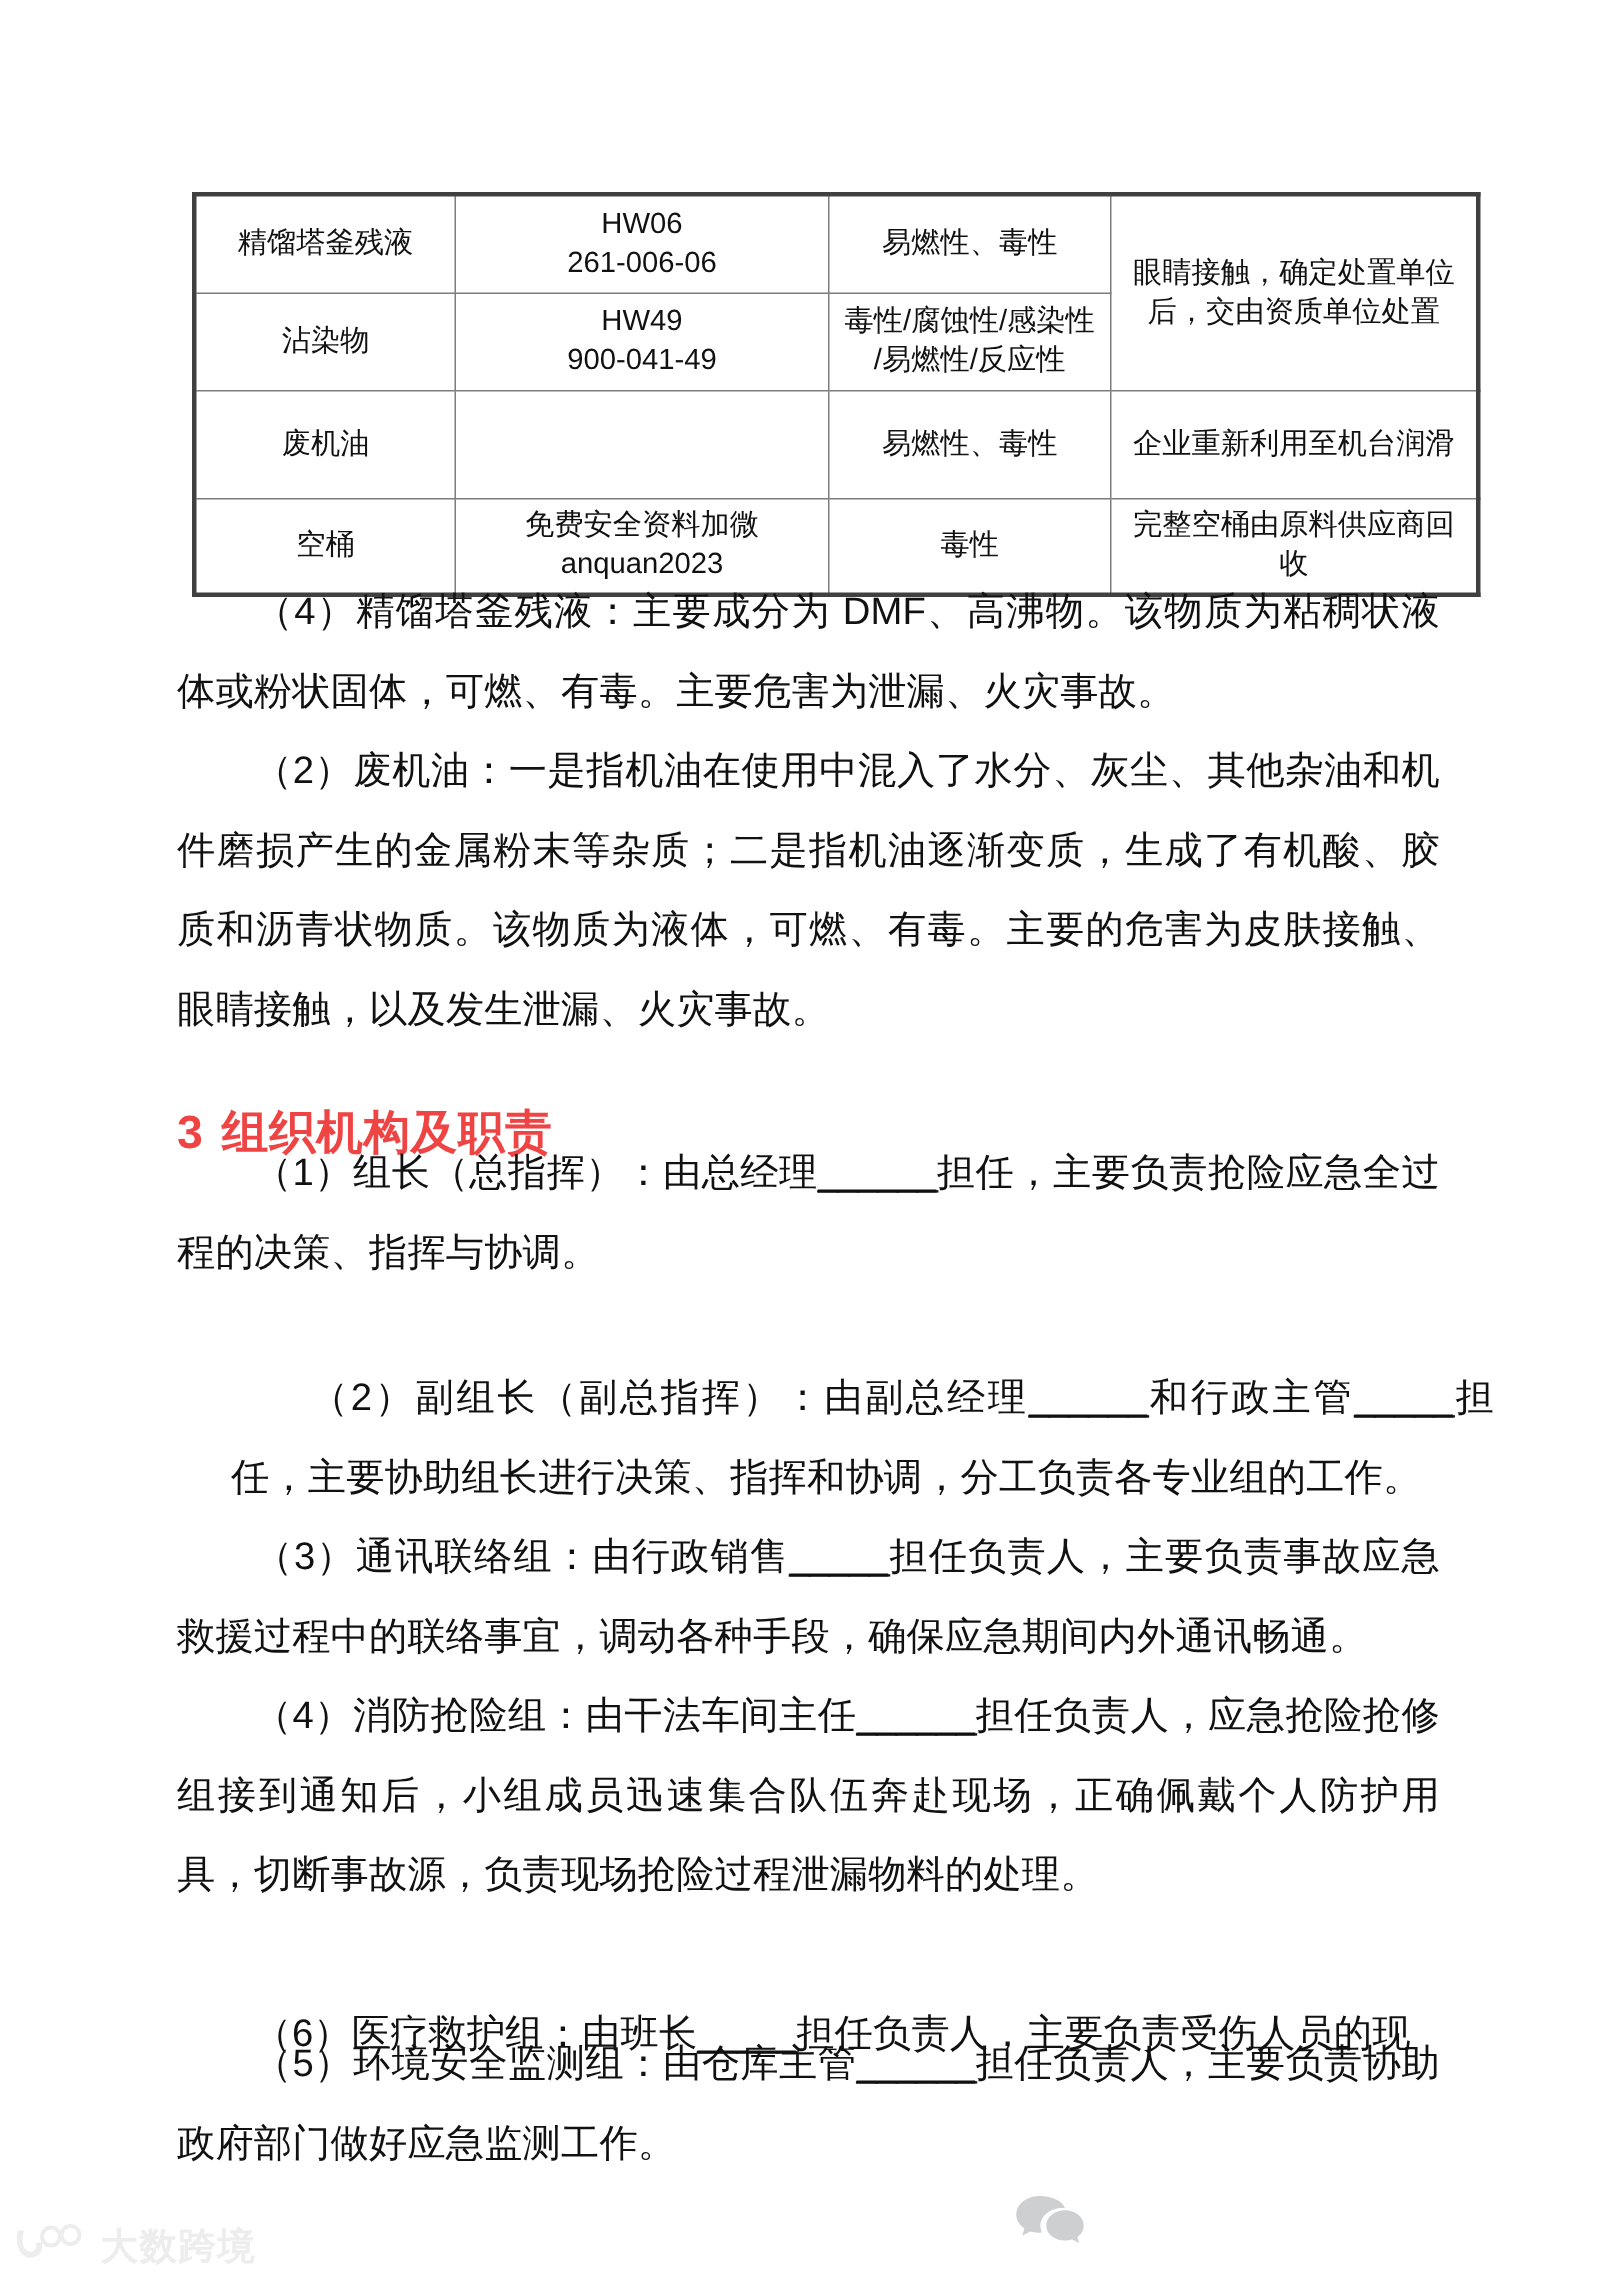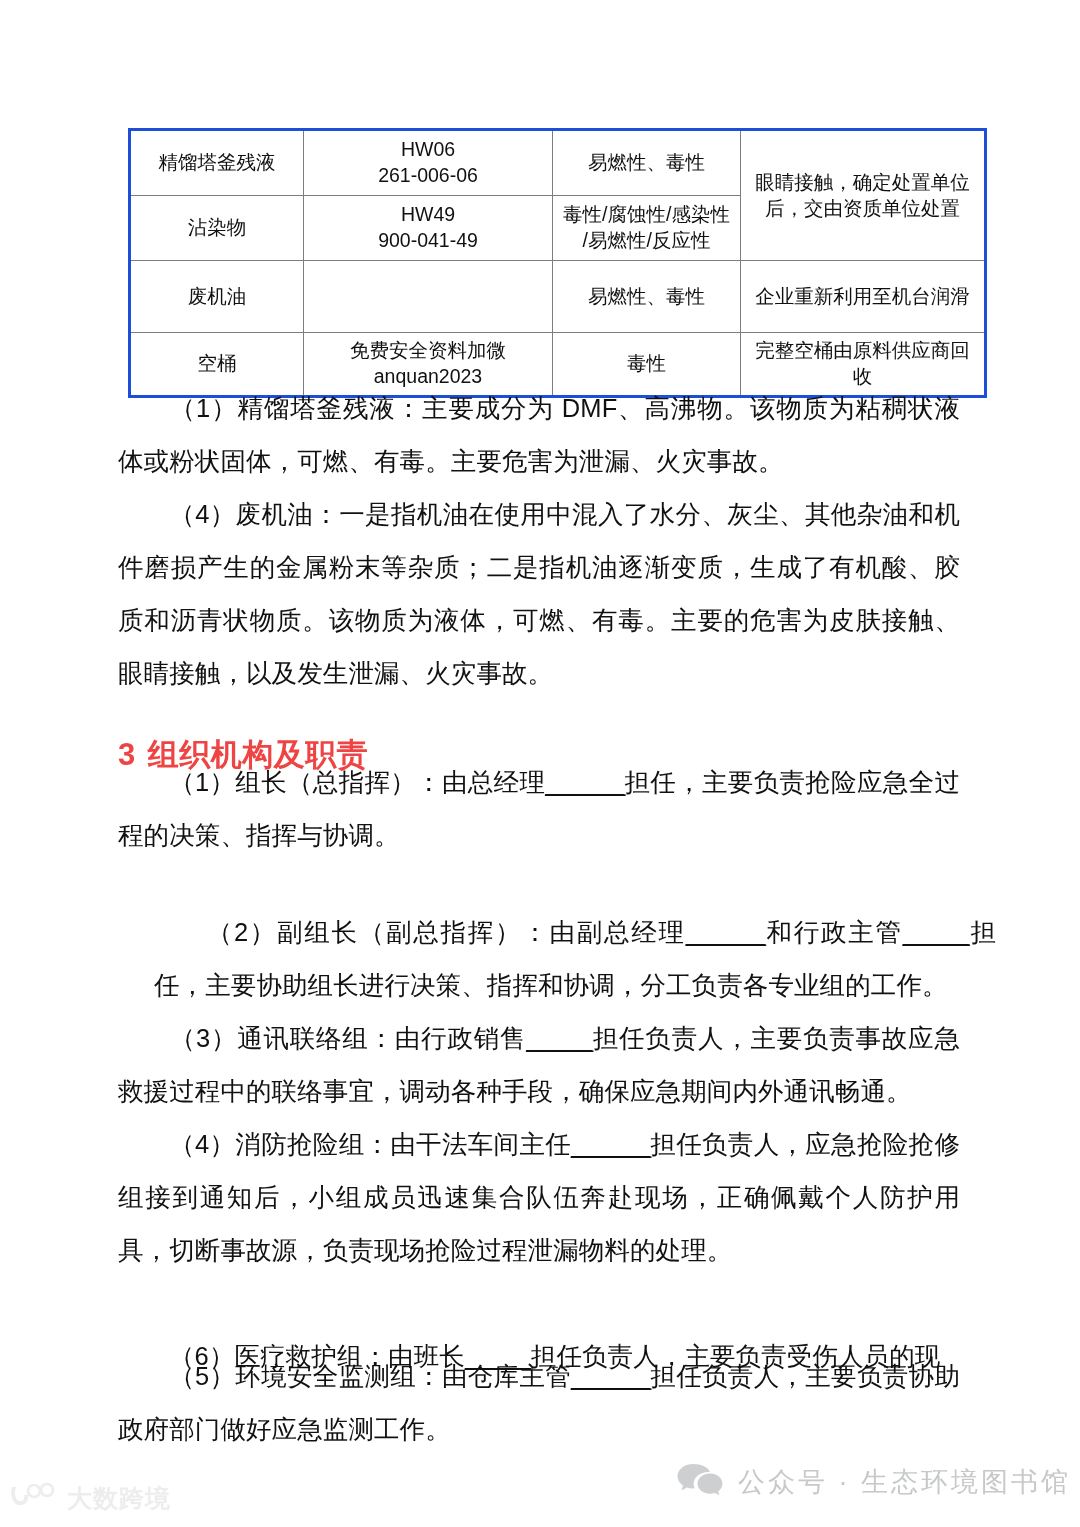--- a/index.html
+++ b/index.html
@@ -23,21 +23,21 @@
   #waste-table-wrap {
     position: absolute;
     left: 128px;
     top: 128px;
     width: 826px;
   }
   table.waste-table {
     width: 826px;
     border-collapse: collapse;
     table-layout: fixed;
-    border: 3px solid #1d4ed8;
+    border: 3px solid #404040;
   }
   table.waste-table td {
     border: 1px solid #7d7d7d;
     text-align: center;
     vertical-align: middle;
     font-size: 19.5px;
     line-height: 1.32;
     color: #111111;
     padding: 2px 3px;
     font-family: "Liberation Sans", "DejaVu Sans", sans-serif;
@@ -184,25 +184,25 @@
           <td class="c4">
             <span class="cellline">完整空桶由原料供应商回</span>
             <span class="cellline">收</span>
           </td>
         </tr>
       </tbody>
     </table>
   </div>
 
   <div class="para" style="top:382px;">
-    <span style="display:inline-block;width:51px;"></span><span>（1）精馏塔釜残液：主要成分为 DMF、高沸物。该物质为粘稠状液体或粉状固体，可燃、有毒。主要危害为泄漏、火灾事故。</span>
+    <span style="display:inline-block;width:51px;"></span><span>（4）精馏塔釜残液：主要成分为 DMF、高沸物。该物质为粘稠状液体或粉状固体，可燃、有毒。主要危害为泄漏、火灾事故。</span>
   </div>
 
   <div class="para" style="top:488px;">
-    <span style="display:inline-block;width:51px;"></span><span>（4）废机油：一是指机油在使用中混入了水分、灰尘、其他杂油和机件磨损产生的金属粉末等杂质；二是指机油逐渐变质，生成了有机酸、胶质和沥青状物质。该物质为液体，可燃、有毒。主要的危害为皮肤接触、眼睛接触，以及发生泄漏、火灾事故。</span>
+    <span style="display:inline-block;width:51px;"></span><span>（2）废机油：一是指机油在使用中混入了水分、灰尘、其他杂油和机件磨损产生的金属粉末等杂质；二是指机油逐渐变质，生成了有机酸、胶质和沥青状物质。该物质为液体，可燃、有毒。主要的危害为皮肤接触、眼睛接触，以及发生泄漏、火灾事故。</span>
   </div>
 
   <div id="heading-3">
     <span class="hnum">3</span><span>组织机构及职责</span>
   </div>
 
   <div class="para" style="top:756px;">
     <span style="display:inline-block;width:51px;"></span><span>（1）组长（总指挥）：由总经理</span><span class="blank">______</span><span>担任，主要负责抢险应急全过程的决策、指挥与协调。</span>
   </div>
 
@@ -237,16 +237,15 @@
     <span class="wm-text">大数跨境</span>
   </div>
 
   <div id="footer-wechat">
     <span>
       <svg width="48" height="40" viewBox="0 0 48 40" aria-hidden="true">
         <path d="M17 4 C8.2 4 1.5 9.6 1.5 16.3 c0 3.7 2.1 7 5.4 9.2 L5.6 30.4 l5.3 -2.8 c1.9 .55 3.95 .85 6.1 .85 .55 0 1.1 -.02 1.63 -.06 C17.9 26.6 17.6 25.2 17.6 23.8 c0 -6.5 6.6 -11.8 14.75 -11.8 .55 0 1.1 .03 1.63 .08 C32.5 7.4 25.5 4 17 4 Z" fill="#cdcfd1"></path>
         <path d="M46.5 23.6 c0 -5.6 -5.6 -10.1 -12.5 -10.1 -6.9 0 -12.5 4.5 -12.5 10.1 0 5.6 5.6 10.1 12.5 10.1 1.7 0 3.35 -.27 4.85 -.76 l4.45 2.4 -1.1 -3.95 C45.0 29.4 46.5 26.65 46.5 23.6 Z" fill="#cdcfd1"></path>
       </svg>
     </span>
-    <span class="fw-text">公众号 · 生态环境图书馆</span>
   </div>
 
 </div>
 
 </body></html>

